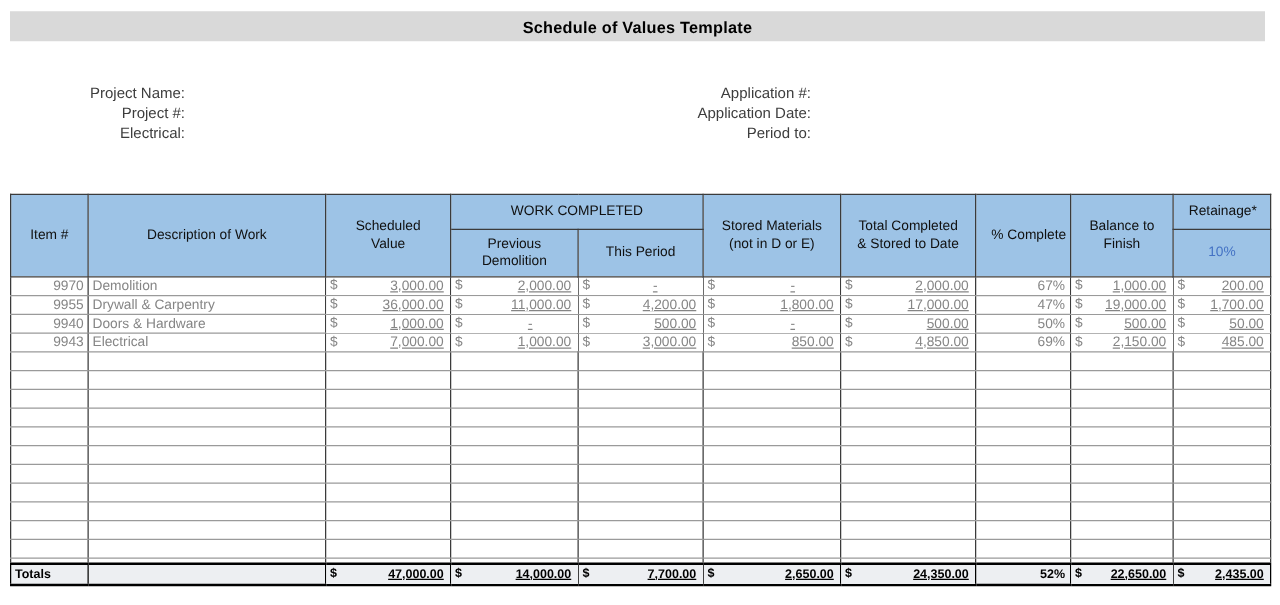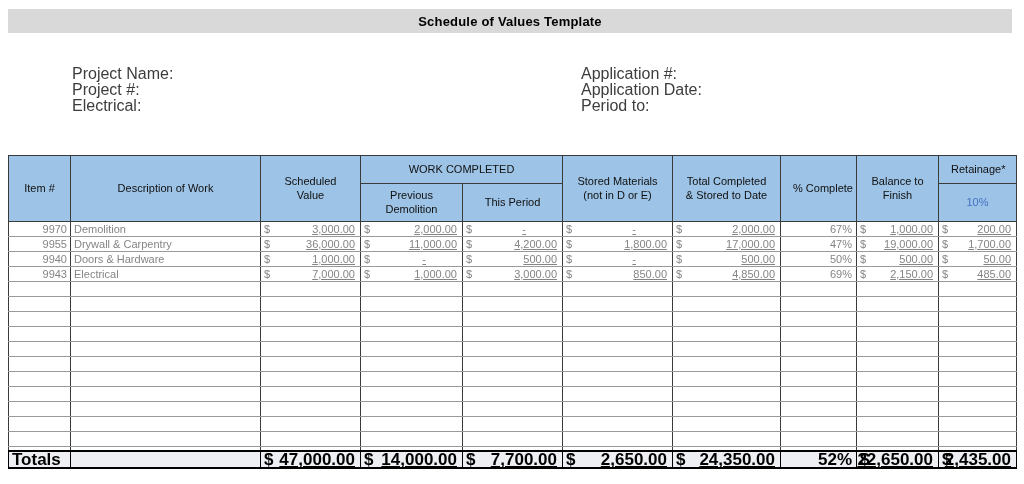--- a/index.html
+++ b/index.html
@@ -17,23 +17,23 @@
   .page {
     position:relative; width:1024px; height:484px; background:#ffffff; overflow:hidden;
   }
   .title-band {
     position:absolute; left:8px; top:9px; width:1004px; height:24px;
     background:var(--title-band-bg);
     display:flex; align-items:center; justify-content:center;
     font-size:13px; font-weight:bold; color:#000;
     letter-spacing:.2px;
   }
-  .info-col { position:absolute; top:66px; font-size:16px; color:#3d3d3d; }
+  .info-col { position:absolute; top:66px; font-size:12px; color:#3d3d3d;text-align:right; }
   .info-col.left { left:72px; }
-  .info-col.right { left:581px; }
+  .info-col.right { left:558px; }
   .info-col .info-line { height:16px; line-height:16px; }
 
   table.sov {
     position:absolute; left:8px; top:155px; width:1008px;
     border-collapse:collapse; table-layout:fixed;
     font-size:11px;
   }
   table.sov th, table.sov td { overflow:hidden; }
 
   
@@ -64,21 +64,21 @@
   td.desc { text-align:left;  padding-left:3px; }
   td.pct  { text-align:right; padding-right:4px; }
   td.money { position:relative; }
   td.money .cur { position:absolute; left:3px; top:50%; transform:translateY(-50%); }
   td.money .val { display:block; text-align:right; padding-right:5px;text-decoration:underline; }
   td.money .val.dash { padding-right:36px; }
 
   
   tbody tr.totals-row td {
     background:var(--totals-bg);
-    color:#000; font-weight:bold; font-size:17px;
+    color:#000; font-weight:bold; font-size:10px;
     border:1px solid #000;
     border-top:2px solid #000; border-bottom:2px solid #000;
     height:17px;
   }
   tbody tr.totals-row td.desc { font-weight:bold; }
 </style>
 </head>
 <body>
 
 <div class="page">

